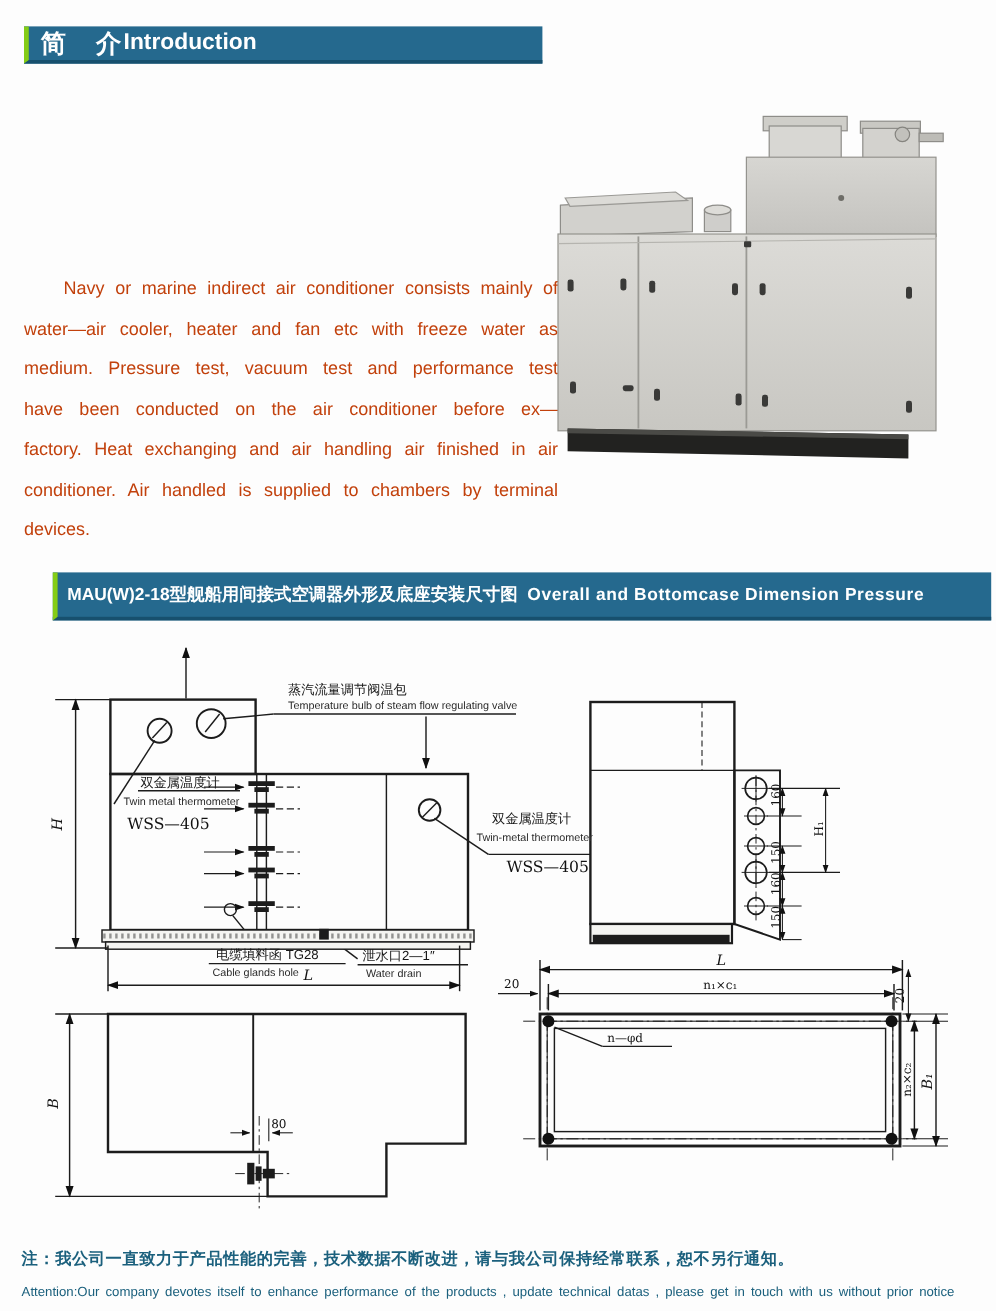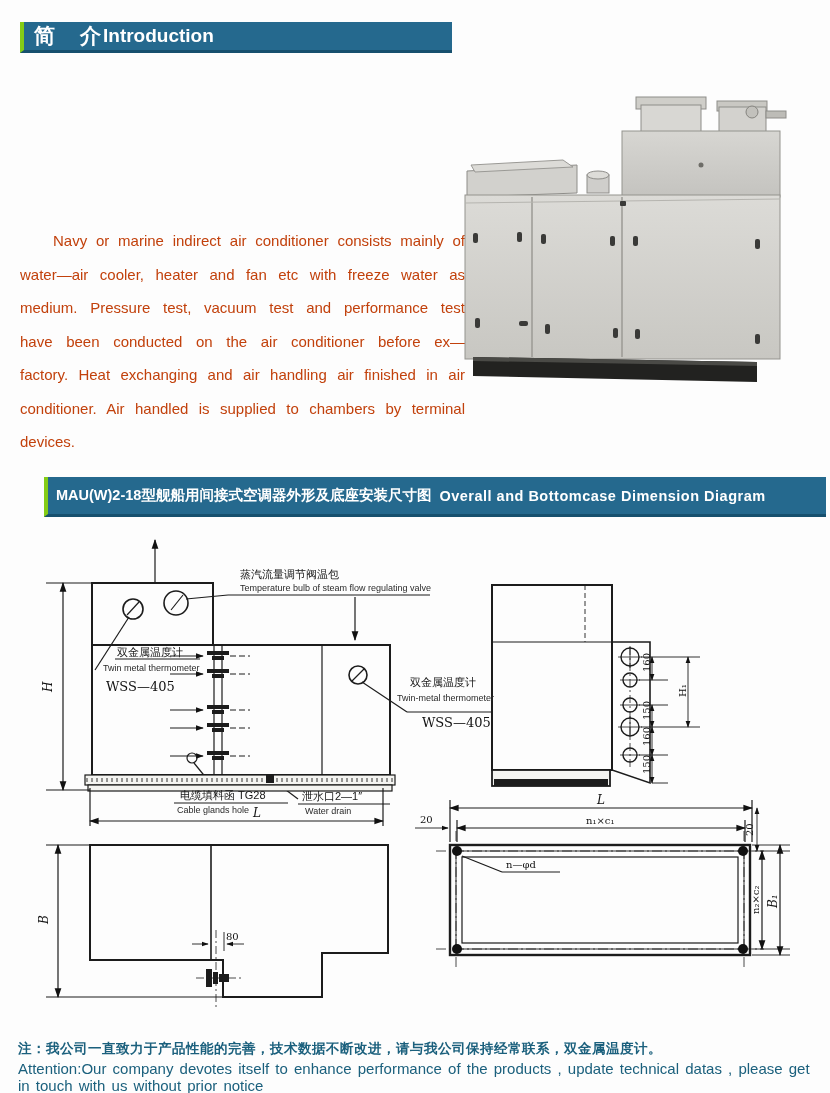--- a/index.html
+++ b/index.html
@@ -34,21 +34,21 @@
   .diagram{position:absolute;left:0;top:520px;}
   
   .dlab-cn{font-size:11px;fill:#16161 6;fill:#161616;}
   .dlab-en{font-size:9px;fill:#2a2a2a;}
   .dlab-model{font-size:13px;font-family:"DejaVu Serif",serif;fill:#111;}
   .ddim{font-size:12px;font-family:"DejaVu Serif",serif;font-style:italic;fill:#111;}
   .ddim-s{font-size:10px;font-family:"DejaVu Serif",serif;fill:#111;}
   
   .footer{position:absolute;left:18px;top:1040px;width:800px;color:#1b607d;}
   .footer .f-cn{font-size:13.5px;font-weight:bold;letter-spacing:.5px;}
-  .footer .f-en{font-size:15px;margin-top:2px;word-spacing:2px;}
+  .footer .f-en{font-size:11px;margin-top:13px;word-spacing:2px;}
 </style>
 </head>
 <body>
 
 <div class="page">
 
   <div class="banner banner-intro">
     <span class="t-cn">简　介</span>
     <span class="t-en">Introduction</span>
   </div>
@@ -104,21 +104,21 @@
         <rect x="165" y="116" width="6" height="5" rx="1"></rect>
       </g>
 
       <polygon points="18,272 302,277 302,297 18,291" fill="#222220"></polygon>
       <polygon points="18,272 302,277 302,281 18,276" fill="#4a4a46"></polygon>
     </g>
   </svg>
 
   <div class="banner banner-section">
     <span class="t-cn">MAU(W)2-18型舰船用间接式空调器外形及底座安装尺寸图</span>
-    <span class="t-en">Overall and Bottomcase Dimension Diagram</span>
+    <span class="t-en">Overall and Bottomcase Dimension Pressure</span>
   </div>
 
   <svg class="diagram" width="830" height="515" viewBox="0 0 830 515">
     <defs>
       <marker id="ah" viewBox="0 0 10 10" refX="9" refY="5" markerWidth="8" markerHeight="8" orient="auto-start-reverse">
         <path d="M0,1.5 L10,5 L0,8.5 z" fill="#111"></path>
       </marker>
     </defs>
     <g stroke="#1c1c1c" fill="none" stroke-width="1.2">
 
@@ -339,17 +339,17 @@
       <text class="ddim-s" x="586" y="304">n₁×c₁</text>
       <text class="ddim-s" x="420" y="303">20</text>
       <text class="ddim-s" transform="rotate(-90 753 316)" x="753" y="316">20</text>
       <text class="ddim-s" transform="rotate(-90 759 394)" x="759" y="394">n₂×c₂</text>
       <text class="ddim" transform="rotate(-90 777 388)" x="777" y="388">B₁</text>
       <text class="ddim-s" x="506" y="348">n—φd</text>
     </g>
   </svg>
 
   <div class="footer">
-    <div class="f-cn">注：我公司一直致力于产品性能的完善，技术数据不断改进，请与我公司保持经常联系，双金属温度计。</div>
+    <div class="f-cn">注：我公司一直致力于产品性能的完善，技术数据不断改进，请与我公司保持经常联系，恕不另行通知。</div>
     <div class="f-en">Attention:Our company devotes itself to enhance performance of the products , update technical datas , please get in touch with us without prior notice</div>
   </div>
 
 </div>
 
 </body></html>

